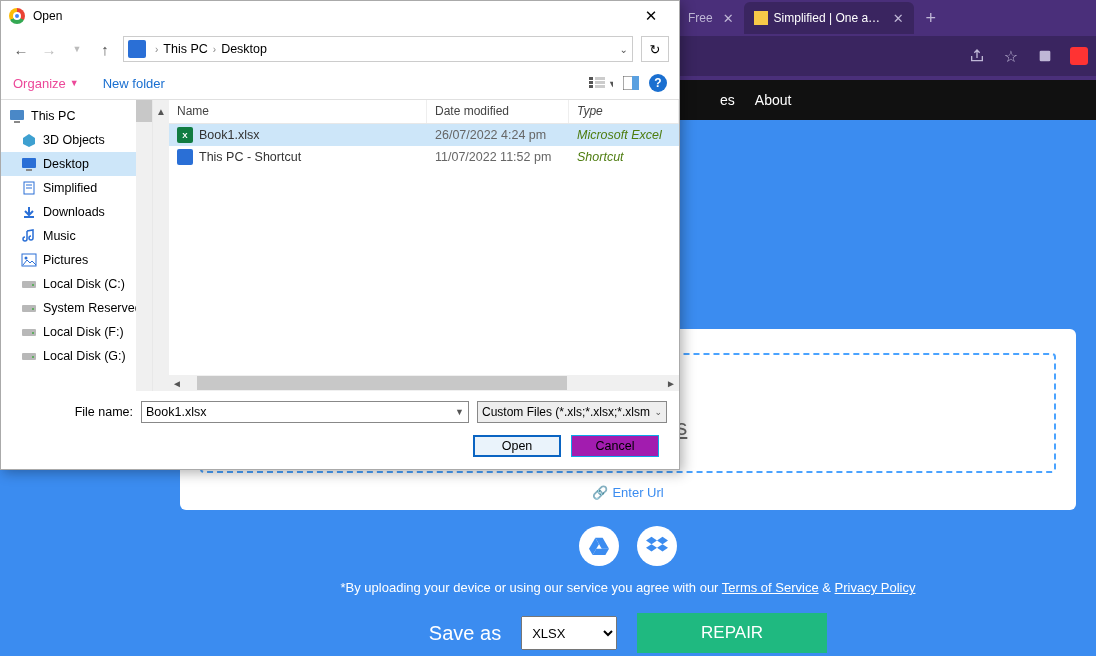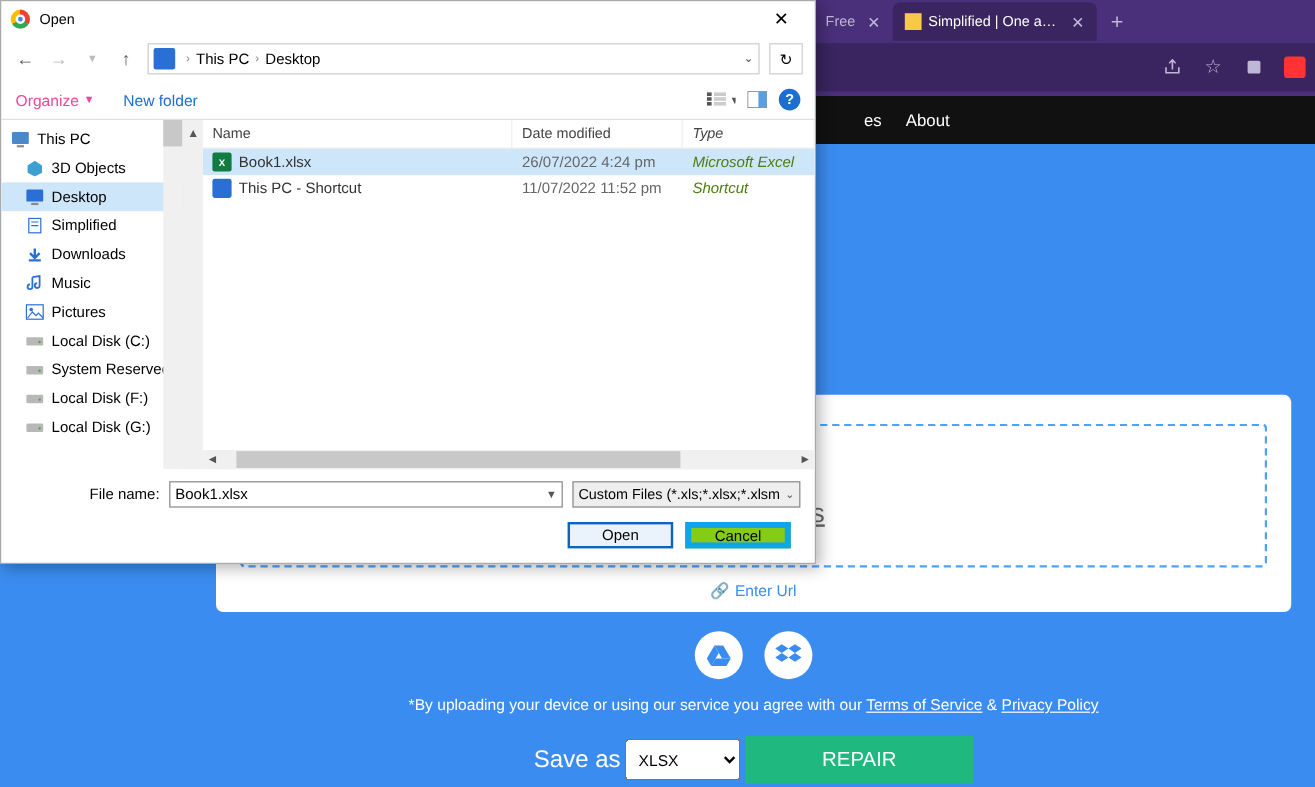--- a/index.html
+++ b/index.html
@@ -38,21 +38,21 @@
 .drop-text { color: #666; font-size: 22px; text-decoration: underline; }
 .enter-url { color: #3b8cf0; font-size: 13px; display: flex; align-items: center; justify-content: center; gap: 4px; margin-top: 12px; }
 .gear-icon-svg { width: 34px; height: 34px; margin: 0 auto 8px; }
 
 .cloud-row { display: flex; justify-content: center; gap: 18px; margin-top: 16px; }
 .cloud-btn { width: 40px; height: 40px; border-radius: 50%; background: #fff; display: flex; align-items: center; justify-content: center; }
 
 .disclaimer { text-align: center; font-size: 13px; margin-top: 14px; }
 .disclaimer a { color: #fff; text-decoration: underline; }
 
-.save-row { display: flex; justify-content: center; align-items: center; gap: 4px; margin-top: 18px; }
+.save-row { display: flex; justify-content: center; align-items: center; gap: 20px; margin-top: 18px; }
 .save-label { font-size: 20px; }
 .save-select { width: 96px; height: 34px; font-size: 13px; padding: 0 6px; }
 .repair-btn { background: #1fb980; color: #fff; border: none; width: 190px; height: 40px; font-size: 17px; }
 
 
 .dialog { position: absolute; top: 0; left: 0; width: 680px; height: 470px; background: #fff; border: 1px solid #aaa; box-shadow: 3px 3px 12px rgba(0,0,0,.3); display: flex; flex-direction: column; }
 .titlebar { height: 30px; display: flex; align-items: center; padding: 0 8px; font-size: 12px; }
 .titlebar .chrome-logo { width: 16px; height: 16px; border-radius: 50%; background: conic-gradient(#ea4335 0 120deg,#34a853 120deg 240deg,#fbbc05 240deg 360deg); margin-right: 8px; position: relative; }
 .titlebar .chrome-logo::after { content: ""; position: absolute; inset: 4px; background: #4285f4; border-radius: 50%; border: 2px solid #fff; }
 .titlebar .spacer { flex: 1; }
@@ -104,21 +104,21 @@
 .hscroll .harrow { width: 16px; text-align: center; color: #555; font-size: 10px; }
 .hscroll .htrack { flex: 1; height: 16px; background: #f0f0f0; position: relative; }
 .hscroll .hthumb { position: absolute; left: 12px; width: 370px; height: 14px; top: 1px; background: #c8c8c8; }
 
 .footer { padding: 10px 12px 12px; }
 .fname-row { display: flex; align-items: center; gap: 8px; margin-bottom: 12px; }
 .fname-label { font-size: 12.5px; width: 120px; text-align: right; }
 .fname-input { flex: 1; height: 22px; border: 1px solid #888; font-size: 12.5px; padding: 0 4px; display: flex; align-items: center; justify-content: space-between; }
 .ftype { width: 190px; height: 22px; border: 1px solid #888; background: #eee; font-size: 12px; padding: 0 4px; display: flex; align-items: center; justify-content: space-between; }
 .btns { display: flex; justify-content: flex-end; gap: 10px; padding-right: 8px; }
-.btn { width: 88px; height: 22px; font-size: 12.5px; border: 5px solid #0ea5e9; background: #84cc16; }
+.btn { width: 88px; height: 22px; font-size: 12.5px; border: 1px solid #0ea5e9; background: #a21caf; }
 .btn.primary { border: 2px solid #0a64c2; background: #eaf3fb; }
 
 
 svg { display: block; }
 </style>
 </head>
 <body>
 
 <div class="browser-chrome">
   <div class="tab-strip">

